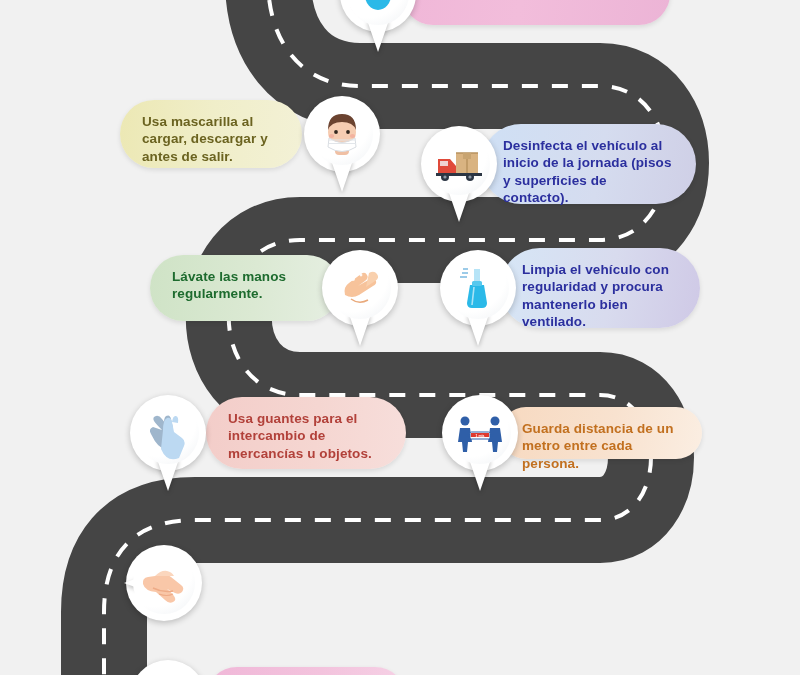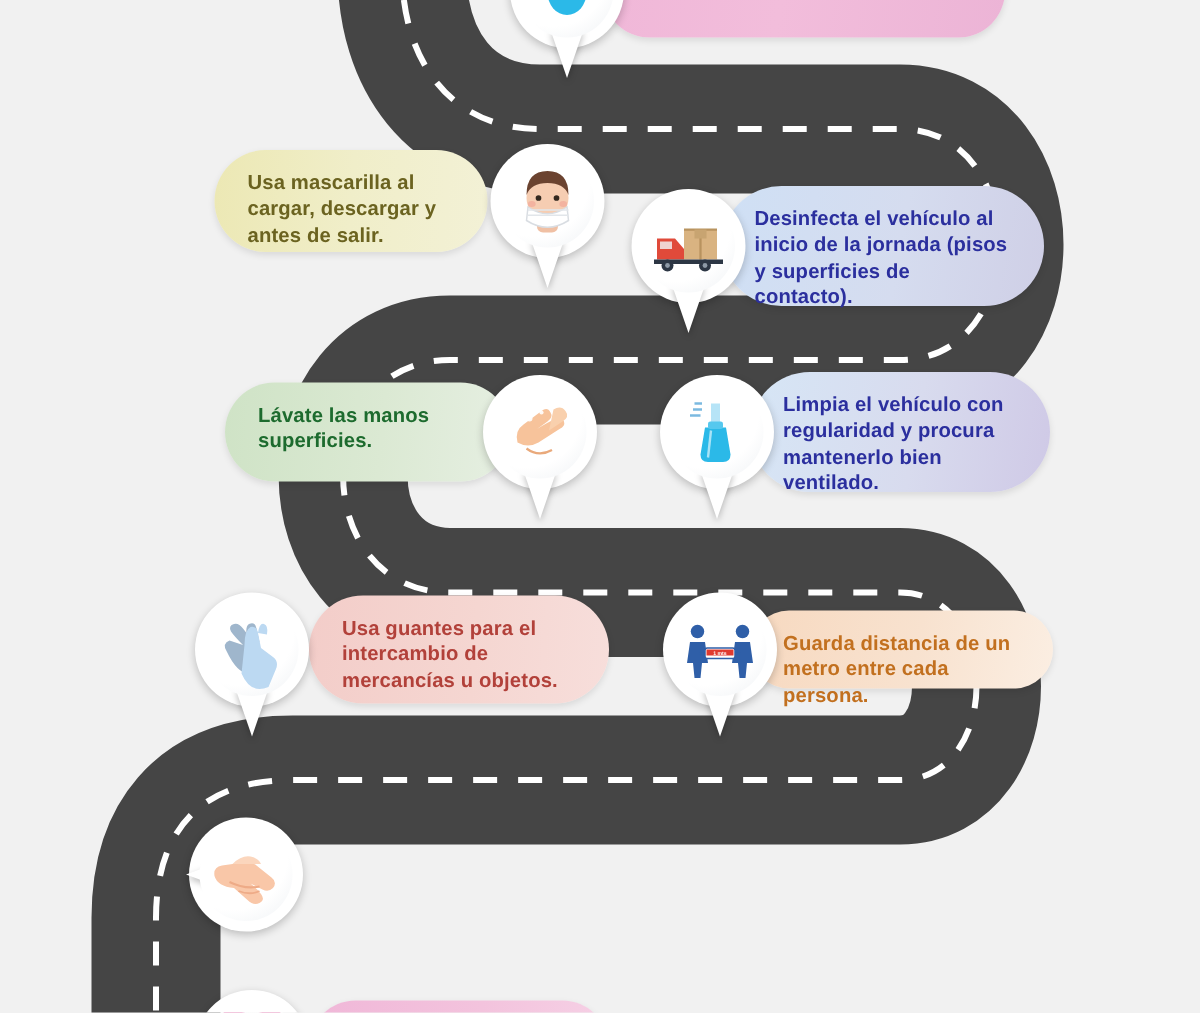--- a/index.html
+++ b/index.html
@@ -64,21 +64,21 @@
     border-left:none;border-top:11px solid transparent;
     border-bottom:11px solid transparent;
     border-right:30px solid #ffffff;
   }
 
   
   #tip-top      {left:325px; top:-44px;  width:345px;}
   #tip-top .pill{width:268px;height:62px;
     background:linear-gradient(100deg,#f0b7d8 0%,#f2bddb 45%,#ecb4d6 100%);}
 
-  #tip-mask     {left:143px; top:96px;  width:260px;gap:20px;}
+  #tip-mask     {left:120px; top:96px;  width:260px;gap:20px;}
   #tip-mask .pill{width:205px;height:68px;
     background:linear-gradient(95deg,#ece8b4 0%,#f0eec9 50%,#f3f1d6 100%);
     color:#6b6320;}
 
   #tip-disinfect{left:416px; top:96px;  width:280px;margin-top:28px;}
   #tip-disinfect .pill{width:215px;height:80px;
     background:linear-gradient(100deg,#cfe0f5 0%,#d5dcef 55%,#cfcfe6 100%);
     color:#2b2f9e;}
 
   #tip-wash     {left:150px; top:250px; width:256px;}
@@ -201,21 +201,21 @@
           <circle cx="15" cy="42" r="1.6" fill="#8d99a6"></circle>
           <circle cx="40" cy="42" r="4" fill="#2c3644"></circle>
           <circle cx="40" cy="42" r="1.6" fill="#8d99a6"></circle>
         </svg>
       </div>
     </div>
   </div>
 
   <div class="tip" id="tip-wash">
     <div class="pill">
-      <span>Lávate las manos superficies.</span>
+      <span>Lávate las manos regularmente.</span>
     </div>
     <div class="badge" style="margin-left:-18px;">
       <div class="tail"></div>
       <svg viewBox="0 0 76 76">
         <circle cx="38" cy="38" r="35" fill="none" stroke="#1d7a36" stroke-width="8"></circle>
       </svg>
       <div class="ringin">
         <svg viewBox="0 0 58 58">
           <path d="M14 36 q-2-8 4-12 l12-9 q4-3 6 1 q2 3-2 6 l-7 5 q8-5 13-7 q4-1 5 2 q1 3-3 5 l-14 9 q-7 4-14 0z" fill="#f7c39b"></path>
           <path d="M38 14 q5-3 8 1 q3 4-2 7 l-9 6" fill="#f9d0ad"></path>

